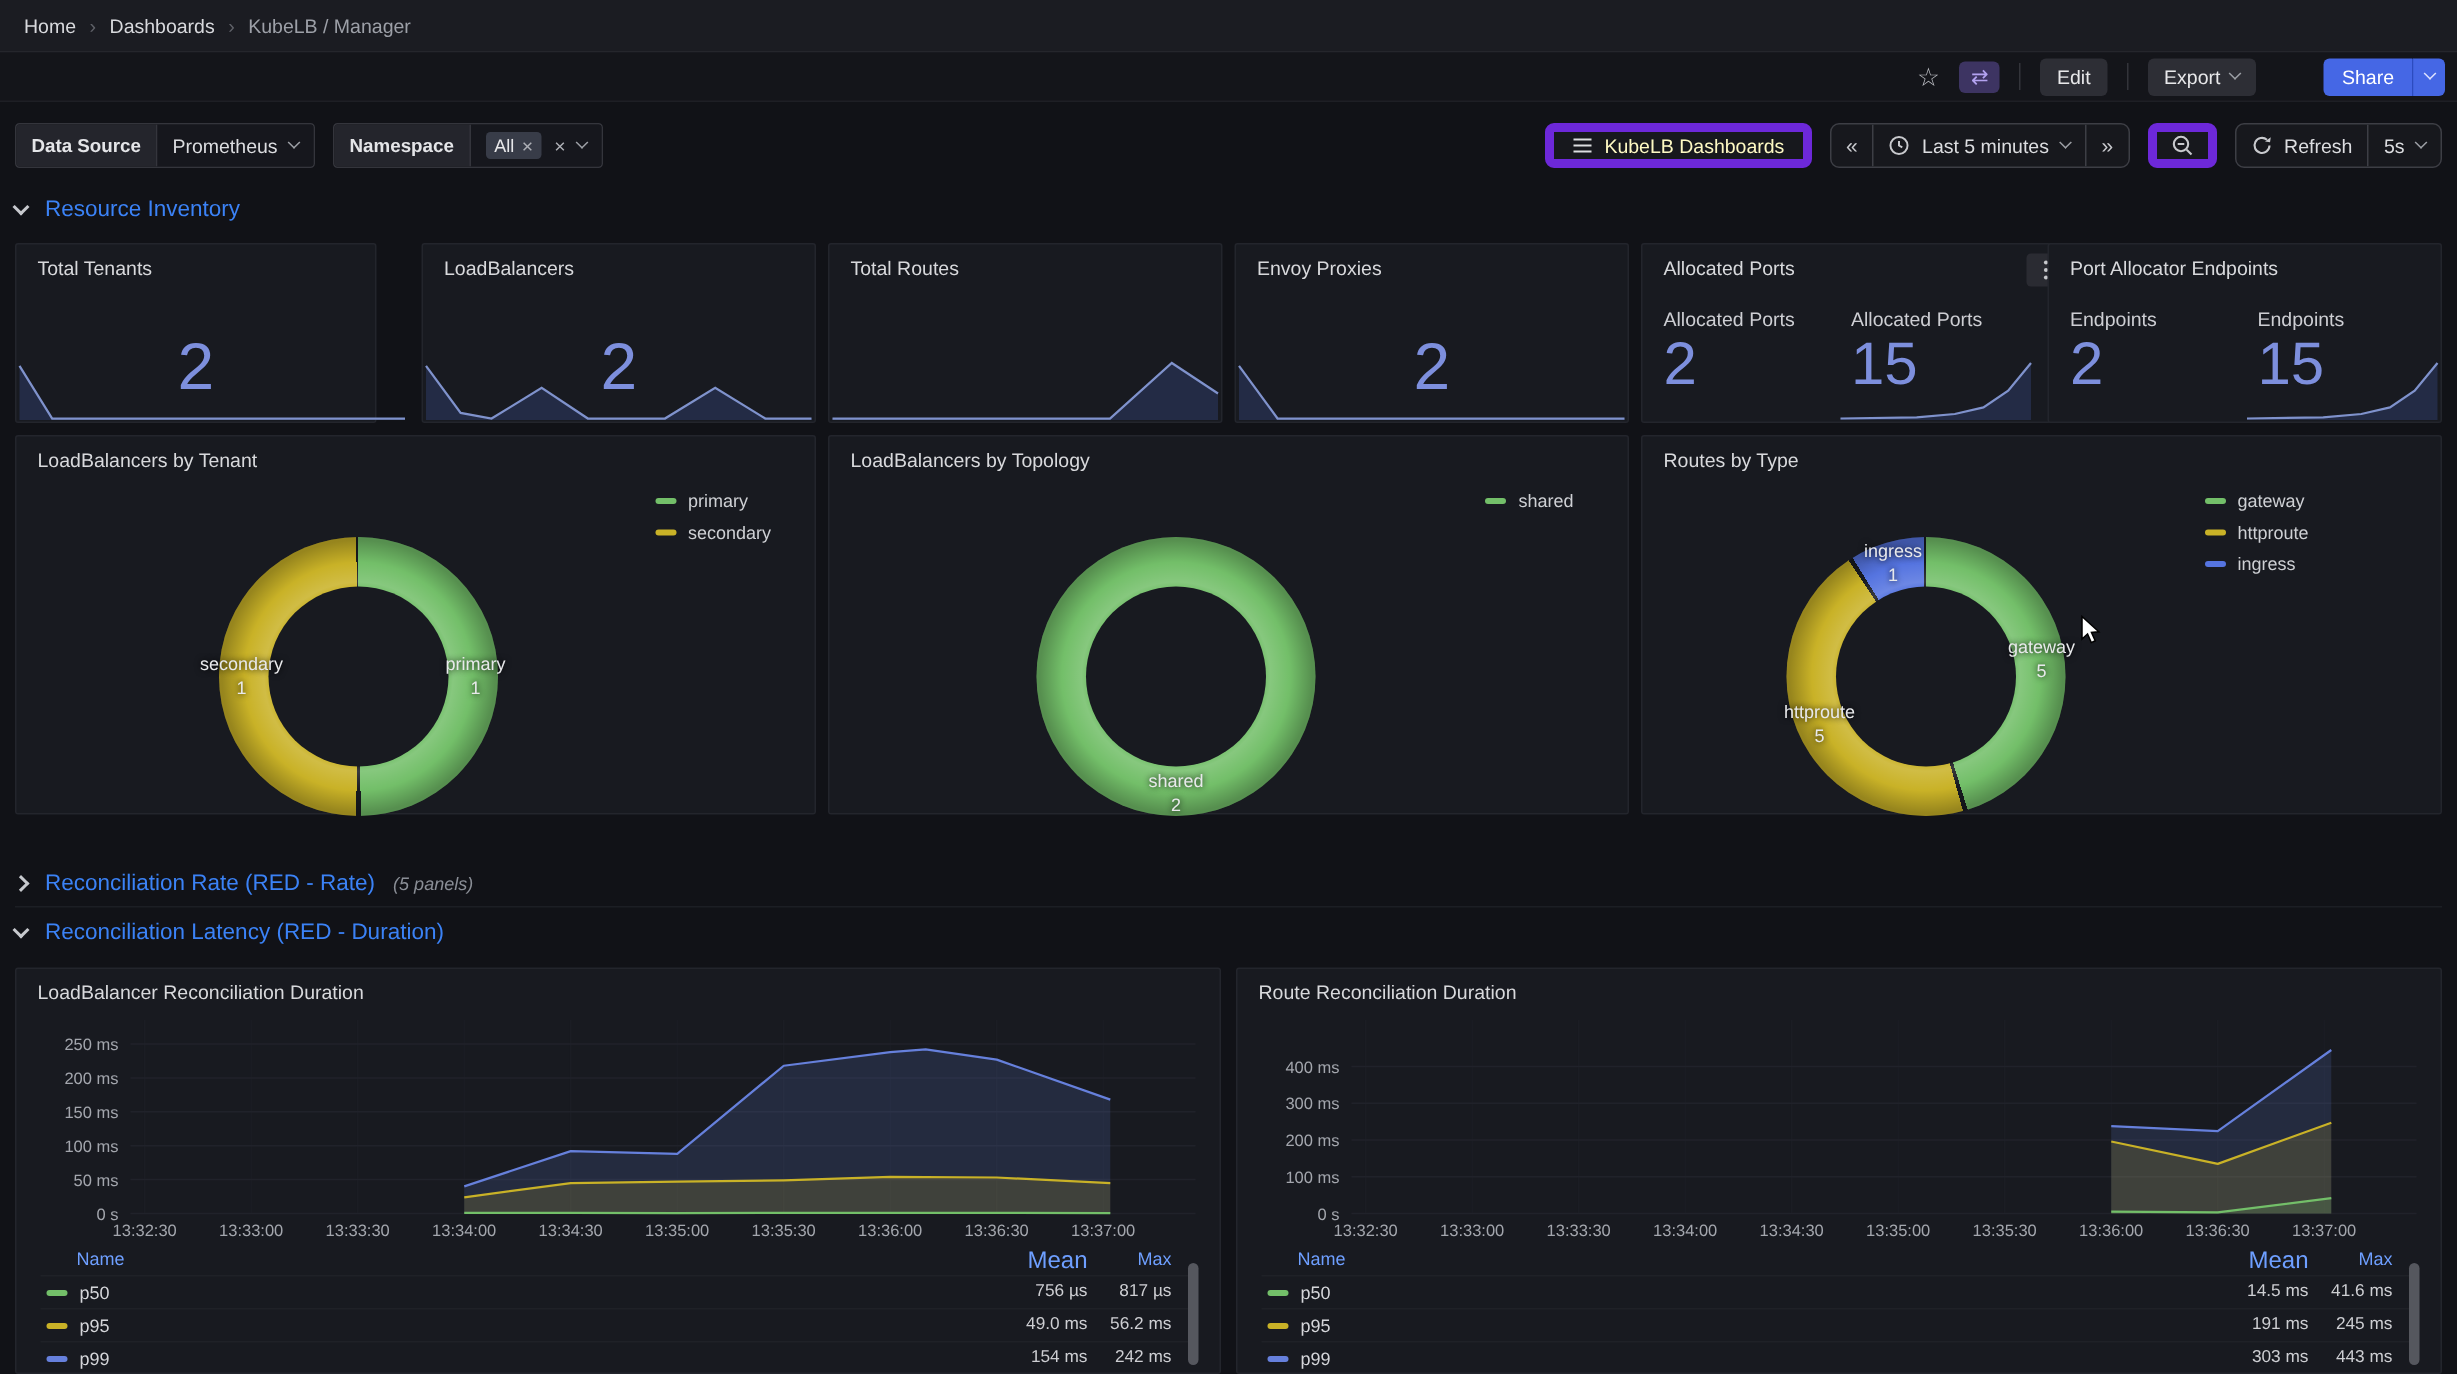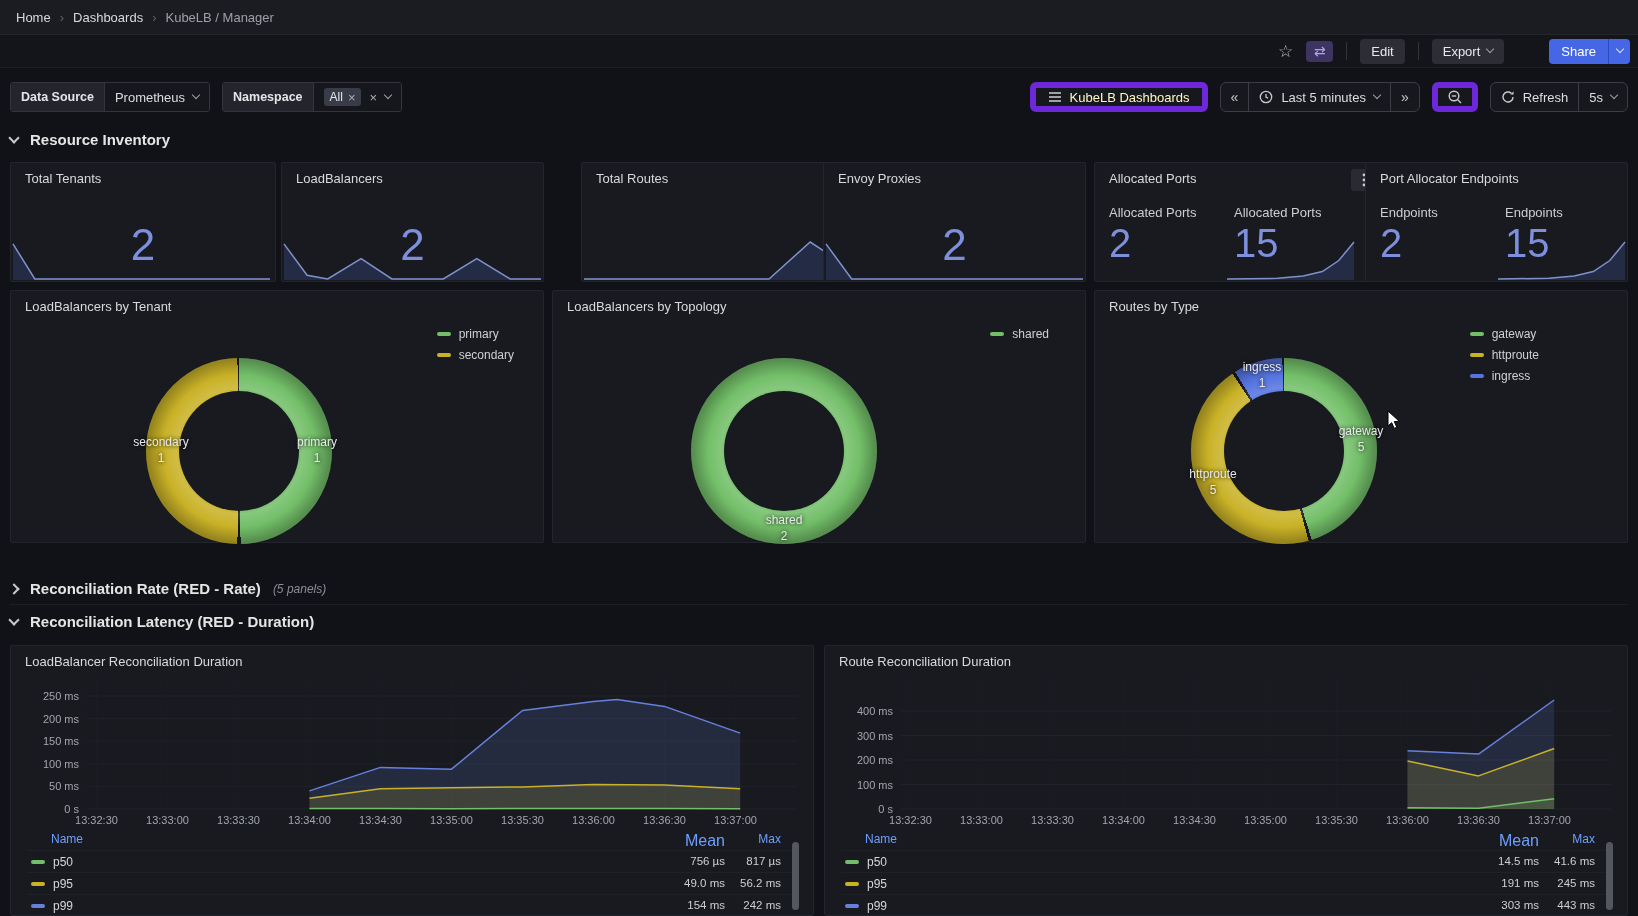--- a/index.html
+++ b/index.html
@@ -41,21 +41,21 @@
   .tb-value{background:#16171d;display:flex;align-items:center;padding:0 10px;gap:8px;font-size:13px;color:#dcdde0;cursor:pointer;}
   .chip{background:#383c48;border-radius:3px;padding:2px 6px;font-size:12px;color:#e8e8ea;display:flex;align-items:center;gap:5px;}
   .chip .x, .clear-x{color:#aeb0b6;cursor:pointer;font-size:13px;line-height:1;}
   .outbtn{height:30px;border:6px solid #6d28d9;border-radius:6px;background:#17181d;display:flex;align-items:center;gap:8px;padding:0 12px;font-size:13px;font-weight:500;color:#fef9c3;cursor:pointer;}
   .tgroup{display:flex;height:30px;border:1px solid #3d3e45;border-radius:6px;background:#17181d;overflow:hidden;}
   .tseg{display:flex;align-items:center;padding:0 10px;gap:8px;font-size:13px;font-weight:500;color:#dcdde0;cursor:pointer;}
   .tseg + .tseg{border-left:1px solid #3d3e45;}
   .arrows{font-size:14px;color:#c8c9cd;}
   
   .sechdr{position:absolute;left:10px;display:flex;align-items:center;gap:12px;cursor:pointer;}
-  .sechdr .title{font-size:15px;font-weight:700;color:#e5e5e5;}
+  .sechdr .title{font-size:15px;font-weight:400;color:#3b82f6;}
   .sechdr .count{font-size:12px;font-style:italic;color:#8a8e96;}
   .schev{display:inline-block;width:8px;height:8px;border-right:2px solid #c7c9ce;border-bottom:2px solid #c7c9ce;}
   .schev.down{transform:rotate(45deg);position:relative;top:-2px;}
   .schev.right{transform:rotate(-45deg);}
   .secline{position:absolute;left:10px;right:10px;height:1px;background:#1c1e24;}
   
   .panel{position:absolute;background:#181a20;border:1px solid #23252c;border-radius:2px;}
   .ptitle{position:absolute;top:8px;left:14px;font-size:13px;font-weight:500;color:#d8d9dc;white-space:nowrap;cursor:pointer;}
   .bigval{position:absolute;left:0;right:0;text-align:center;font-size:44px;font-weight:500;color:#7d8fdd;line-height:1;}
   .statlabel{position:absolute;font-size:13px;color:#cdced3;}
@@ -193,37 +193,37 @@
     <span class="title">Reconciliation Rate (RED - Rate)</span>
     <span class="count">(5 panels)</span>
   </div>
   <div class="secline" style="top:604px;"></div>
   <div class="sechdr" style="top:613px;">
     <span class="schev down"></span>
     <span class="title">Reconciliation Latency (RED - Duration)</span>
   </div>
 
   <div id="stat-row">
-      <div class="panel" style="left: 10px; top: 162px; width: 266px; height: 120px;">
+      <div class="panel" style="left: 10px; top: 162px; width: 241px; height: 120px;">
         <div class="ptitle">Total Tenants</div>
         <div class="bigval" style="top: 60px;">2</div>
         <svg width="259" height="40" viewBox="0 0 259 40" preserveAspectRatio="none" style="position: absolute; bottom: 1px; left: 1px;">
           <polygon points="1,40 1.0,3.9 22.8,39.0 258.0,39.0 258,40" fill="#252d49" opacity="0.9"></polygon>
           <polyline points="1.0,3.9 22.8,39.0 258.0,39.0" fill="none" stroke="#7f92cc" stroke-width="1.5"></polyline>
         </svg>
       </div>
       <div class="panel" style="left: 281px; top: 162px; width: 263px; height: 120px;">
         <div class="ptitle">LoadBalancers</div>
         <div class="bigval" style="top: 60px;">2</div>
         <svg width="259" height="40" viewBox="0 0 259 40" preserveAspectRatio="none" style="position: absolute; bottom: 1px; left: 1px;">
           <polygon points="1,40 1.0,3.9 24.1,35.3 44.7,39.0 78.1,18.6 108.9,39.0 160.3,39.0 193.8,18.6 227.2,39.0 258.0,39.0 258,40" fill="#252d49" opacity="0.9"></polygon>
           <polyline points="1.0,3.9 24.1,35.3 44.7,39.0 78.1,18.6 108.9,39.0 160.3,39.0 193.8,18.6 227.2,39.0 258.0,39.0" fill="none" stroke="#7f92cc" stroke-width="1.5"></polyline>
         </svg>
       </div>
-      <div class="panel" style="left: 552px; top: 162px; width: 263px; height: 120px; margin-left: 29px;">
+      <div class="panel" style="left: 552px; top: 162px; width: 263px; height: 120px;">
         <div class="ptitle">Total Routes</div>
         <svg width="259" height="40" viewBox="0 0 259 40" preserveAspectRatio="none" style="position: absolute; bottom: 1px; left: 1px;">
           <polygon points="1,40 1.0,39.0 186.0,39.0 227.2,2.0 258.0,22.3 258,40" fill="#252d49" opacity="0.9"></polygon>
           <polyline points="1.0,39.0 186.0,39.0 227.2,2.0 258.0,22.3" fill="none" stroke="#7f92cc" stroke-width="1.5"></polyline>
         </svg>
       </div>
       <div class="panel" style="left: 823px; top: 162px; width: 263px; height: 120px;">
         <div class="ptitle">Envoy Proxies</div>
         <div class="bigval" style="top: 60px;">2</div>
         <svg width="259" height="40" viewBox="0 0 259 40" preserveAspectRatio="none" style="position: absolute; bottom: 1px; left: 1px;">

